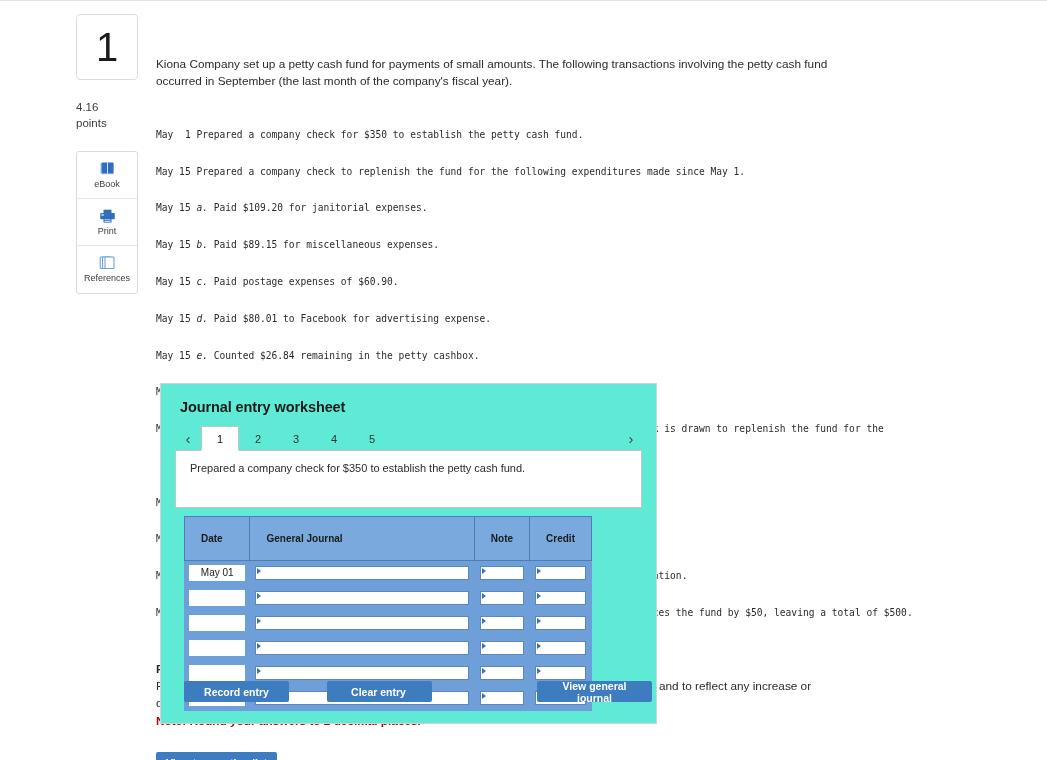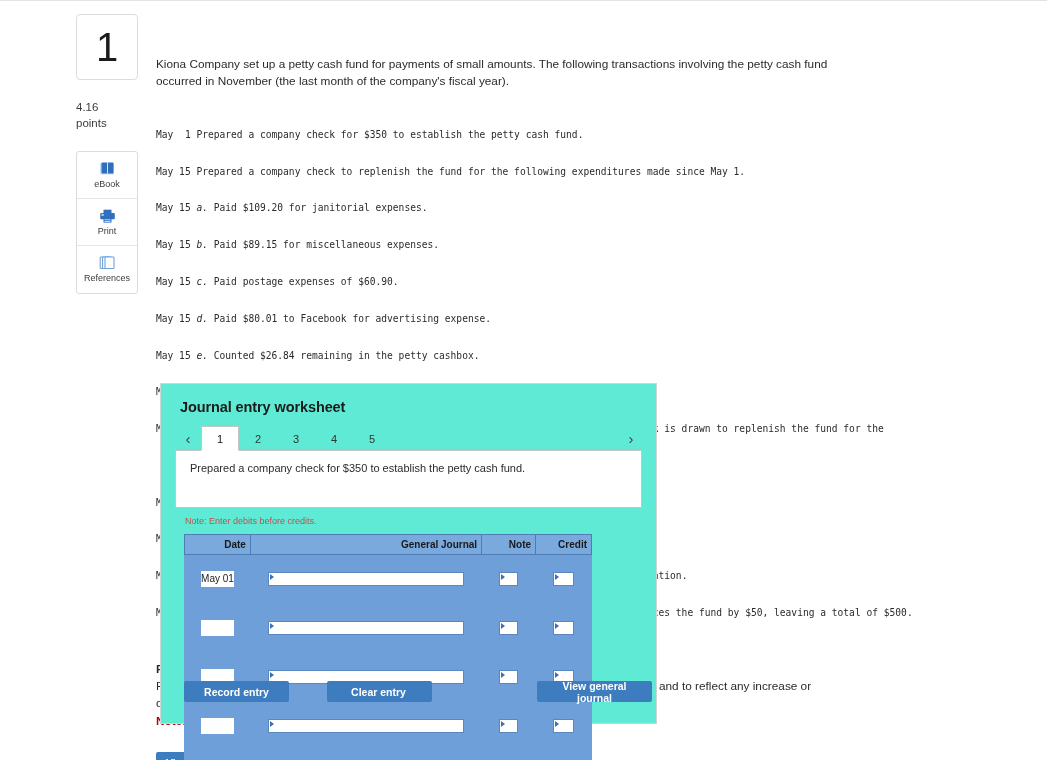--- a/index.html
+++ b/index.html
@@ -150,24 +150,24 @@
     margin: 8px 0 0 23px;
     width: 408px;
     border-collapse: collapse;
     background: #6f9fd8;
     border: 1px solid #5f8bc0;
   }
   .jtable th {
     background: #7aa9dd;
     border: 1px solid #4f7cb5;
     font-size: 10px; font-weight: bold; color: #1a1a1a;
-    height: 17px; padding: 4px;
-    text-align: right;
-  }
-  .jtable td { padding: 16px; border: 1px solid #6f9fd8; height: 16px; }
+    height: 17px; padding: 16px;
+    text-align: left;
+  }
+  .jtable td { padding: 4px; border: 1px solid #6f9fd8; height: 16px; }
   .col-date { width: 66px; }
   .col-gj  { width: 232px; }
   .col-deb { width: 54px; }
   .col-cre { width: 56px; }
 
   .cell-date {
     background: #ffffff;
     font-size: 10px; color: #1b1b1b;
     text-align: center; line-height: 15px; height: 16px;
   }
@@ -249,21 +249,21 @@
         </svg>
       </span>
       <span class="tlabel">References</span>
     </div>
 
   </div>
 </div>
 
 <div class="main">
 
-  <div class="intro">Kiona Company set up a petty cash fund for payments of small amounts. The following transactions involving the petty cash fund occurred in November (the last month of the company's fiscal year).</div>
+  <div class="intro">Kiona Company set up a petty cash fund for payments of small amounts. The following transactions involving the petty cash fund occurred in September (the last month of the company's fiscal year).</div>
 
   <div class="txlist">
     <span class="ln"><span>May  1</span> <span>Prepared a company check for $350 to establish the petty cash fund.</span></span>
     <span class="ln"><span>May 15</span> <span>Prepared a company check to replenish the fund for the following expenditures made since May 1.</span></span>
     <span class="ln"><span>May 15</span> <span class="it">a.</span><span> Paid $109.20 for janitorial expenses.</span></span>
     <span class="ln"><span>May 15</span> <span class="it">b.</span><span> Paid $89.15 for miscellaneous expenses.</span></span>
     <span class="ln"><span>May 15</span> <span class="it">c.</span><span> Paid postage expenses of $60.90.</span></span>
     <span class="ln"><span>May 15</span> <span class="it">d.</span><span> Paid $80.01 to Facebook for advertising expense.</span></span>
     <span class="ln"><span>May 15</span> <span class="it">e.</span><span> Counted $26.84 remaining in the petty cashbox.</span></span>
     <span class="ln"><span>May 16</span> <span>Prepared a company check for $200 to increase the fund to $550.</span></span>
@@ -297,21 +297,20 @@
       <div class="tab">4</div>
       <div class="tab">5</div>
     </div>
     <div class="arrow arrow-right">›</div>
   </div>
 
   <div class="tabpanel">
     <div class="txt">Prepared a company check for $350 to establish the petty cash fund.</div>
   </div>
 
-  <div class="note-dc">Note: Enter debits before credits.</div>
 
   <table class="jtable">
     <thead>
       <tr>
         <th class="col-date">Date</th>
         <th class="col-gj">General Journal</th>
         <th class="col-deb">Note</th>
         <th class="col-cre">Credit</th>
       </tr>
     </thead>

